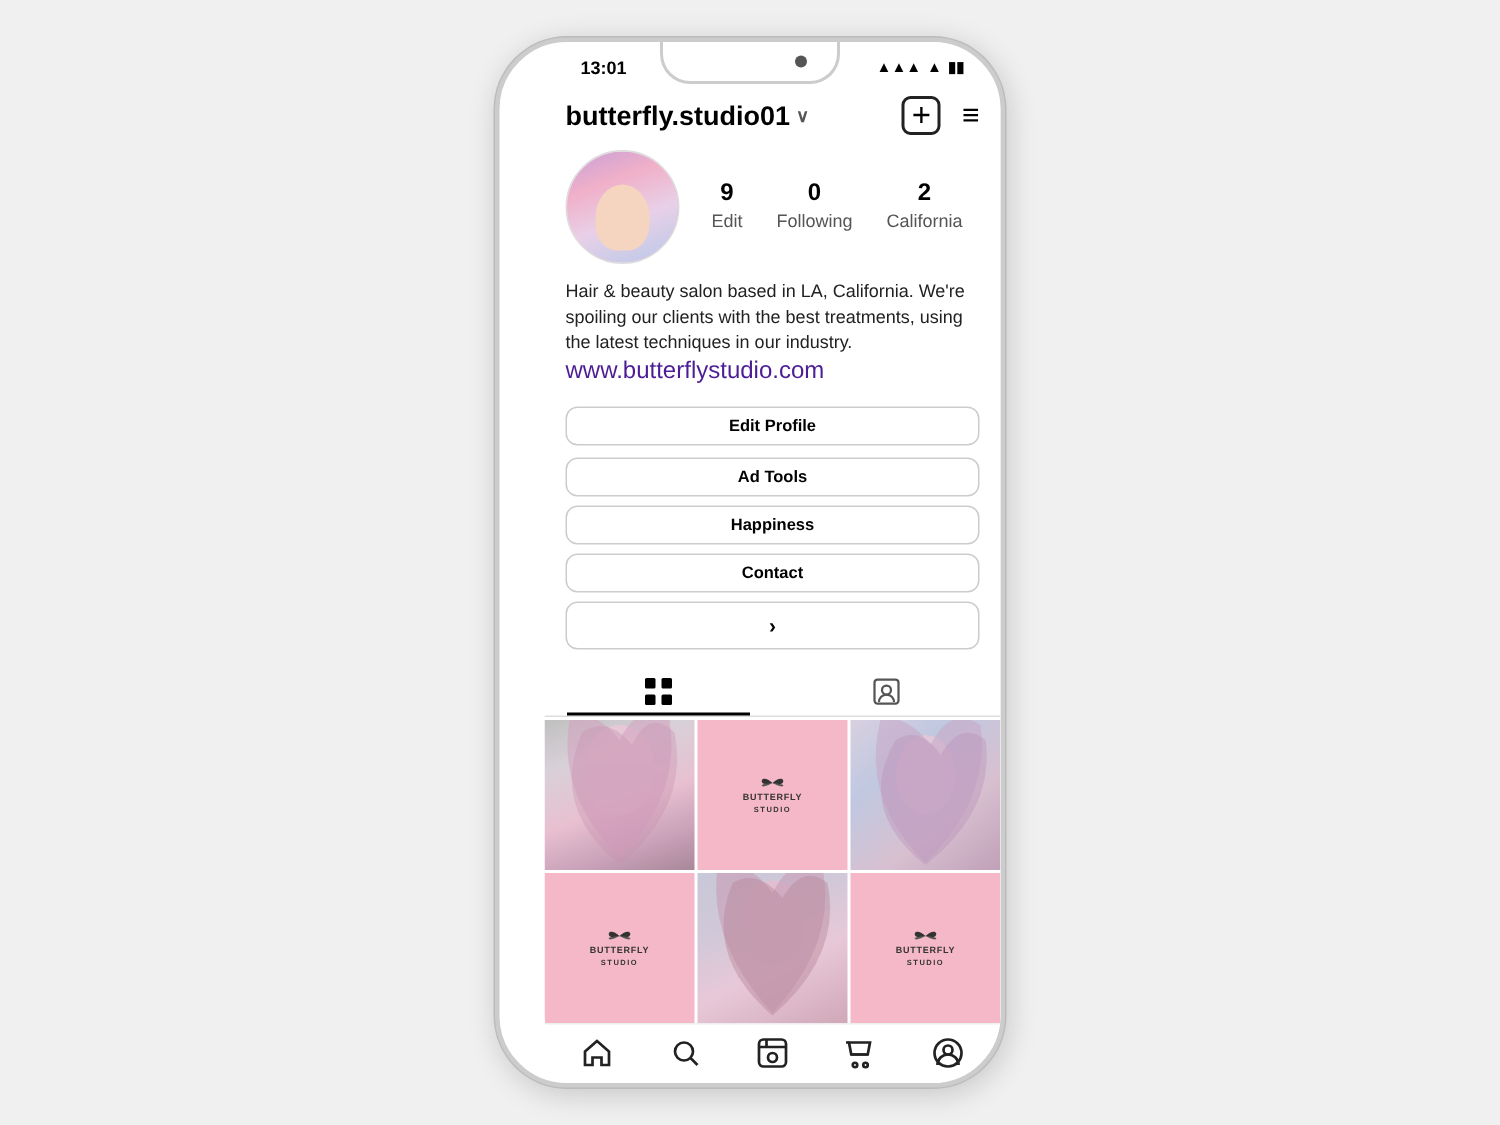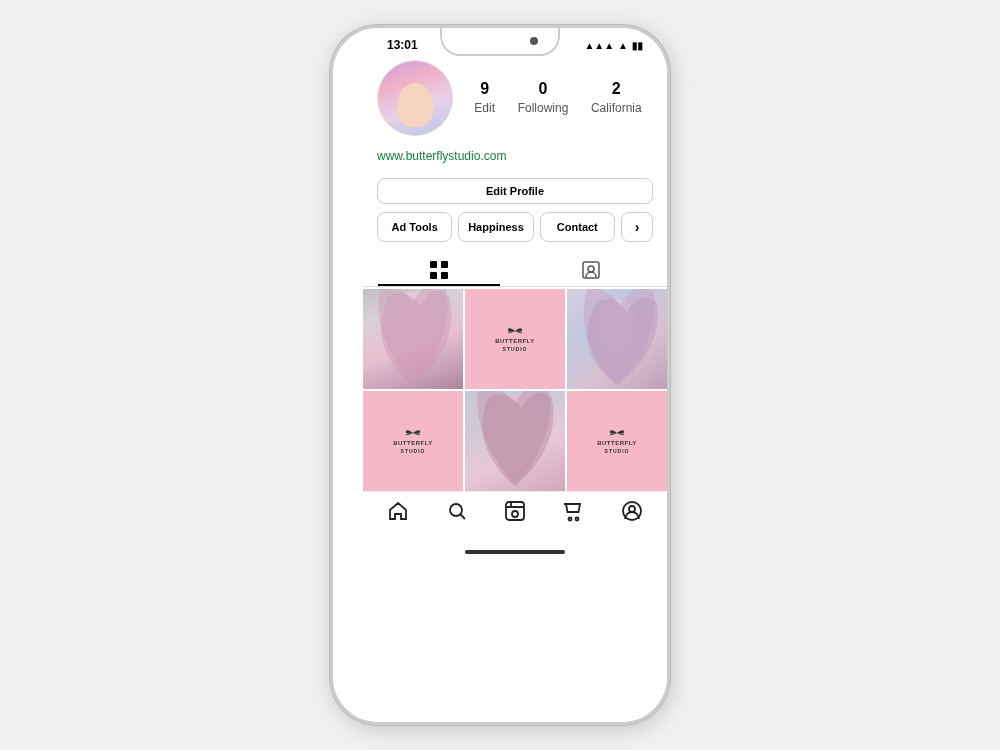--- a/index.html
+++ b/index.html
@@ -197,22 +197,22 @@
       font-weight: 700;
       margin-bottom: 3px;
     }
     .ig-bio-text {
       font-size: 12px;
       line-height: 1.4;
       color: #222;
       margin-bottom: 3px;
     }
     .ig-bio-link {
-      font-size: 12px;
-      color: #15803d;
+      font-size: 16px;
+      color: #4c1d95;
       text-decoration: none;
     }
     .ig-bio-location {
       font-size: 12px;
       color: #555;
       margin-top: 2px;
     }
 
     
     .ig-buttons-row {
@@ -229,20 +229,21 @@
       cursor: pointer;
       text-align: center;
       position: relative;
     }
 
     
     .ig-action-row {
       display: flex;
       gap: 6px;
       padding: 0 14px 10px;
+      flex-direction: column;
     }
     .ig-action-btn {
       flex: 1;
       padding: 6px 4px;
       border: 1px solid #ccc;
       border-radius: 8px;
       background: #fff;
       font-size: 11px;
       font-weight: 600;
       cursor: pointer;
@@ -366,20 +367,30 @@
         <span>13:01</span>
         <div class="status-icons">
           <span>▲▲▲</span>
           <span>▲</span>
           <span>▮▮</span>
         </div>
       </div>
 
       <div class="ig-app">
 
+        <div class="ig-nav">
+          <div class="ig-username">
+            <span>butterfly.studio01</span>
+            <span class="ig-username-chevron">∨</span>
+          </div>
+          <div class="ig-nav-icons">
+            <span class="ig-nav-icon" style="font-size: 22px; font-weight: 300; border: 2px solid rgb(34, 34, 34); border-radius: 6px; width: 26px; height: 26px; display: inline-flex; align-items: center; justify-content: center; cursor: pointer;">+</span>
+            <span class="ig-nav-icon">≡</span>
+          </div>
+        </div>
 
         <div class="ig-profile-header">
           <div class="ig-avatar">
             <div class="avatar-hair"></div>
             <div class="avatar-face"></div>
           </div>
           <div class="ig-stats">
             <div class="ig-stat">
               <span class="ig-stat-number">9</span>
               <span class="ig-stat-label">Edit</span>
@@ -389,20 +400,21 @@
               <span class="ig-stat-label">Following</span>
             </div>
             <div class="ig-stat">
               <span class="ig-stat-number">2</span>
               <span class="ig-stat-label">California</span>
             </div>
           </div>
         </div>
 
         <div class="ig-bio">
+          <div class="ig-bio-text">Hair &amp; beauty salon based in LA, California. We're spoiling our clients with the best treatments, using the latest techniques in our industry.</div>
           <a class="ig-bio-link">www.butterflystudio.com</a>
         </div>
 
         <div class="ig-buttons-row">
           <button class="ig-edit-profile-btn">Edit Profile</button>
         </div>
 
         <div class="ig-action-row">
           <button class="ig-action-btn">Ad Tools</button>
           <button class="ig-action-btn">Happiness</button>

